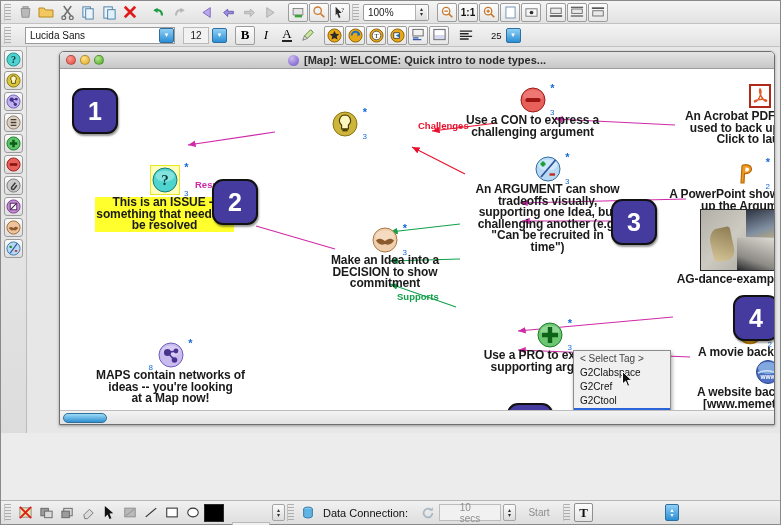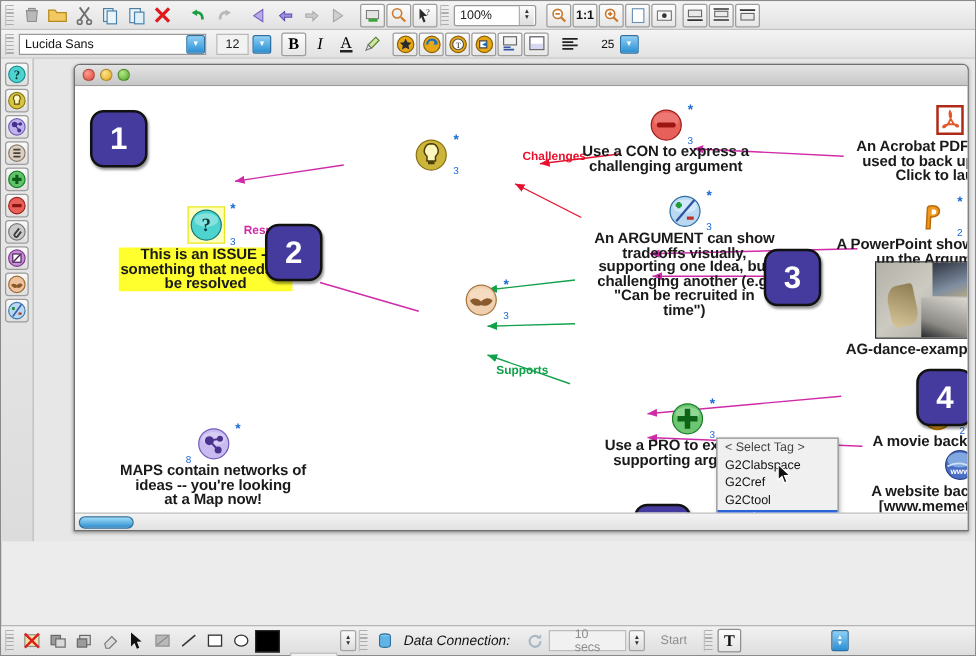--- a/index.html
+++ b/index.html
@@ -64,20 +64,21 @@
   .bluearrow {
     width:15px; height:15px; background:linear-gradient(#8fd0f5,#2b8fd4);
     border:1px solid #2d6f9e; border-radius:2px;
     display:flex; align-items:center; justify-content:center;
     color:#fff; font-size:7px;
   }
   .fontbox {
     width:150px; height:17px; border:1px solid #9a9a9a; background:#fff;
     display:flex; align-items:center; font-size:10px; padding-left:4px; color:#111;
     justify-content:space-between;
+    margin-left:10px;
   }
   .sizebox {
     width:26px; height:17px; border:1px solid #b9b9b9; background:#f2f2f2;
     display:flex; align-items:center; justify-content:center; font-size:10px; color:#222;
   }
 
   
   .viewstrip {
     height:20px; background:linear-gradient(#f2f2f2,#dedede);
     border-bottom:1px solid #b9b9b9;
@@ -215,21 +216,21 @@
     width:38px; height:17px; border:1px solid #b9b9b9; background:#f1f1f1;
     font-size:9.5px; color:#8a8a8a; display:flex; align-items:center;
     justify-content:center; position:relative;margin-top:36px;
   }
   .spinbtn {
     width:13px; height:17px; border:1px solid #a5a5a5; border-radius:2px;
     background:linear-gradient(#fbfbfb,#dcdcdc);
     display:flex; flex-direction:column; align-items:center; justify-content:center;
     font-size:6px; line-height:5px; color:#333; margin-left:1px;
   }
-  .dclabel { font-size:11px; color:#111; margin:0 4px;font-style:italic; }
+  .dclabel { font-size:11px; color:#111; margin:0 4px; }
   .selbox {
     height:18px; border:1px solid #909090; border-radius:3px;
     background:linear-gradient(#fdfdfd,#e8e8e8);
     display:flex; align-items:center; padding:0 2px 0 6px; gap:5px;
     font-size:10.5px; color:#111;
   }
   .selbox .spin2 {
     width:13px;height:16px;border-radius:2px;
     background:linear-gradient(#8fd0f5,#2b8fd4); border:1px solid #2d6f9e;
     display:flex;flex-direction:column;align-items:center;justify-content:center;
@@ -550,20 +551,24 @@
     </div>
 
     <div class="canvas-wrap">
 
       <div class="mapwin">
         <div class="titlebar">
           <div class="traffic">
             <div class="tl r"></div>
             <div class="tl y"></div>
             <div class="tl g"></div>
+          </div>
+          <div class="wintitle">
+            <span class="map-ico"></span>
+            <span>[Map]: WELCOME: Quick intro to node types...</span>
           </div>
         </div>
 
         <div class="canvas">
 
           <svg width="716" height="344" style="position:absolute;left:0;top:0;">
             <defs>
               <marker id="mr" markerWidth="8" markerHeight="8" refX="7" refY="3" orient="auto">
                 <path d="M0,0 L7,3 L0,6 z" fill="#e8112d"></path>
               </marker>
@@ -696,20 +701,23 @@
           <div class="node" style="left:245px;top:158px;width:160px;">
             <div class="icowrap">
               <svg class="ico" viewBox="0 0 26 26">
                 <circle cx="13" cy="13" r="12" fill="#f0cfae" stroke="#a87640" stroke-width="1"></circle>
                 <ellipse cx="13" cy="9" rx="9.5" ry="5.5" fill="#f8e2cb" opacity=".6"></ellipse>
                 <path d="M4 13.5c3-3 6.5-1.5 9 .6 2.5-2.3 6-3.8 9-.6-2.2 3.8-5.3 5.1-9 3.4-3.6 1.7-6.8.4-9-3.4z" fill="#8a5a2c"></path>
               </svg>
               <span class="star">*</span>
               <span class="cnt">3</span>
             </div>
+            <div class="lbl">Make an Idea into a
+DECISION to show
+commitment</div>
           </div>
 
           <div class="node" style="left:405px;top:253px;width:170px;">
             <div class="icowrap">
               <svg class="ico" viewBox="0 0 26 26">
                 <circle cx="13" cy="13" r="12" fill="#6cc672" stroke="#187e27" stroke-width="1"></circle>
                 <ellipse cx="13" cy="9" rx="9.5" ry="5.5" fill="#a9e3ab" opacity=".6"></ellipse>
                 <path d="M13 5v16M5 13h16" stroke="#0d6418" stroke-width="4.4" stroke-linecap="butt"></path>
               </svg>
               <span class="star">*</span>

